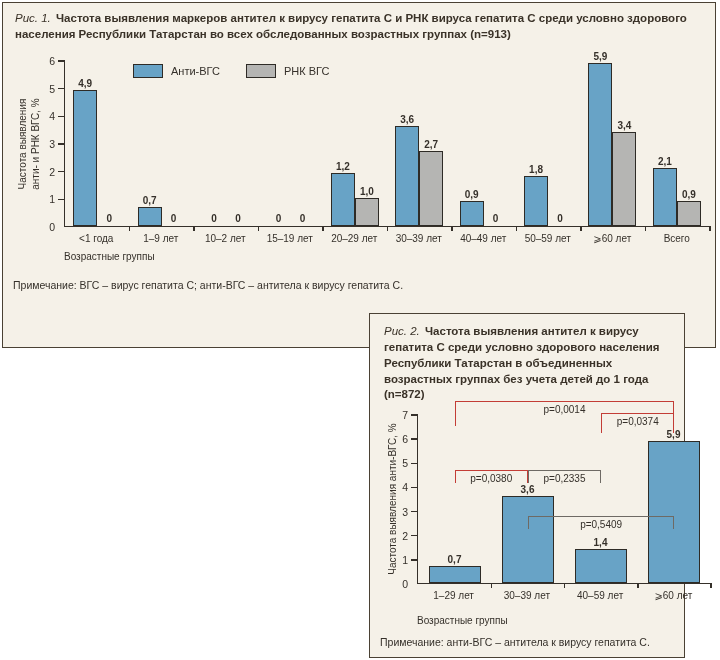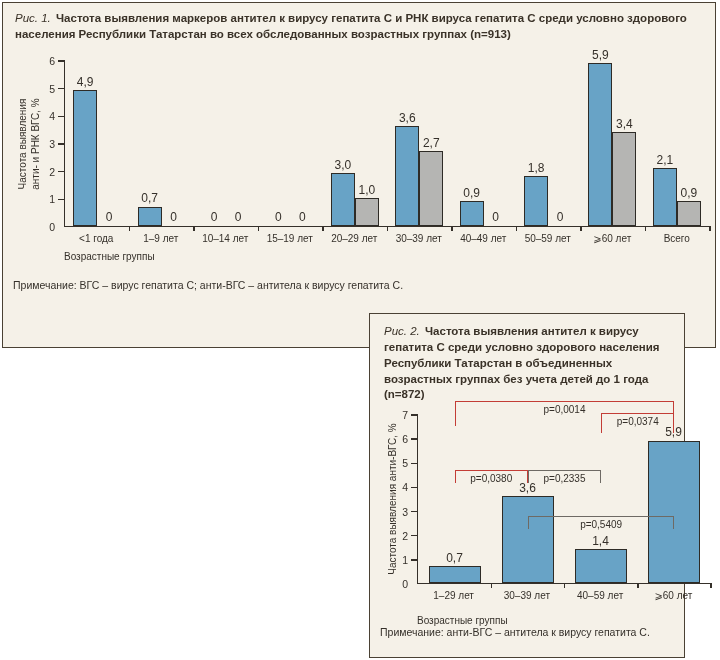--- a/index.html
+++ b/index.html
@@ -26,21 +26,21 @@
   .fig-label { font-style:italic; font-weight:normal; margin-right:2px; }
   .plot {
     position:absolute;
     border-left:1.5px solid #35302a;
     border-bottom:1.5px solid #35302a;
   }
   .groups { position:absolute; left:0; top:0; right:0; bottom:0; display:flex; }
   .group { flex:1; display:flex; align-items:flex-end; justify-content:center; }
   .pair { display:flex; align-items:flex-end; }
   .slot { display:flex; flex-direction:column; align-items:center; justify-content:flex-end; }
-  .vlabel { font-size:12px; font-weight:normal; margin-bottom:1px; line-height:1.1; white-space:nowrap;text-align:center; }
+  .vlabel { font-size:10px; font-weight:bold; margin-bottom:1px; line-height:1.1; white-space:nowrap;text-align:center; }
   .bar { border:1.2px solid #2e2b26; }
   .ytick { position:absolute; height:1.5px; background:#35302a; }
   .yticklabel { position:absolute; font-size:10.5px; text-align:right; line-height:1; }
   .xtick { position:absolute; width:1.5px; background:#35302a; }
   .cats { position:absolute; display:flex; }
   .cat { flex:1; text-align:center; font-size:10px; white-space:nowrap; }
   .axis-title { position:absolute; font-size:10px; }
   .ylab {
     position:absolute; font-size:10px; line-height:1.3; text-align:center;
     white-space:nowrap; transform:translate(-50%,-50%) rotate(-90deg);
@@ -60,20 +60,30 @@
 </style>
 </head>
 <body>
 
 <div class="panel" id="panel1">
   <div class="fig-title">
     <span class="fig-label">Рис. 1.</span>
     <span>Частота выявления маркеров антител к вирусу гепатита С и РНК вируса гепатита С среди условно здорового населения Республики Татарстан во всех обследованных возрастных группах (n=913)</span>
   </div>
 
+  <div class="legend" style="left:130px; top:61px;">
+    <div class="legend-item">
+      <div class="swatch" style="background:#68a3c6;"></div>
+      <span>Анти-ВГС</span>
+    </div>
+    <div class="legend-item">
+      <div class="swatch" style="background:#b5b5b3;"></div>
+      <span>РНК ВГС</span>
+    </div>
+  </div>
 
   <div class="ylab" style="left:26px; top:141px;">
     <div>Частота выявления</div>
     <div>анти- и РНК ВГС, %</div>
   </div>
 
   <div class="plot" id="plot1" style="left: 61px; top: 58px; width: 645px; height: 166px;">
       <div class="yticklabel" style="left: -32px; width: 22px; top: 161px;">0</div>
       <div class="ytick" style="left: -7px; width: 7px; top: 137.583px;"></div>
       <div class="yticklabel" style="left: -32px; width: 22px; top: 133.333px;">1</div>
@@ -136,21 +146,21 @@
               <div class="vlabel" style="margin-bottom: 2px;">0</div>
             </div>
             <div class="slot" style="width: 24px;">
               <div class="vlabel" style="margin-bottom: 2px;">0</div>
             </div>
           </div>
         </div>
         <div class="group">
           <div class="pair">
             <div class="slot" style="width: 24px;">
-              <div class="vlabel">3,0</div>
+              <div class="vlabel">1,2</div>
               <div class="bar" style="width: 24px; height: 52.5667px; background: rgb(104, 163, 198);"></div>
             </div>
             <div class="slot" style="width: 24px;">
               <div class="vlabel">1,0</div>
               <div class="bar" style="width: 24px; height: 27.6667px; background: rgb(181, 181, 179);"></div>
             </div>
           </div>
         </div>
         <div class="group">
           <div class="pair">
@@ -208,21 +218,21 @@
               <div class="vlabel">0,9</div>
               <div class="bar" style="width: 24px; height: 24.9px; background: rgb(181, 181, 179);"></div>
             </div>
           </div>
         </div>
       </div>
     </div>
   <div class="cats" id="cats1" style="left: 61px; top: 230px; width: 645px;">
       <div class="cat">&lt;1 года</div>
       <div class="cat">1–9 лет</div>
-      <div class="cat">10–14 лет</div>
+      <div class="cat">10–2 лет</div>
       <div class="cat">15–19 лет</div>
       <div class="cat">20–29 лет</div>
       <div class="cat">30–39 лет</div>
       <div class="cat">40–49 лет</div>
       <div class="cat">50–59 лет</div>
       <div class="cat">⩾60 лет</div>
       <div class="cat">Всего</div>
     </div>
 
   <div class="axis-title" style="left:61px; width:645px; top:248px;">Возрастные группы</div>
@@ -307,14 +317,14 @@
     </div>
   <div class="cats" id="cats2" style="left: 47px; top: 276px; width: 293px;">
       <div class="cat">1–29 лет</div>
       <div class="cat">30–39 лет</div>
       <div class="cat">40–59 лет</div>
       <div class="cat">⩾60 лет</div>
     </div>
 
   <div class="axis-title" style="left:47px; width:293px; top:301px;">Возрастные группы</div>
 
-  <div class="note" style="left:10px; top:312px;">Примечание: анти-ВГС – антитела к вирусу гепатита С.</div>
+  <div class="note" style="left:10px; top:322px;">Примечание: анти-ВГС – антитела к вирусу гепатита С.</div>
 </div>
 
 </body></html>

